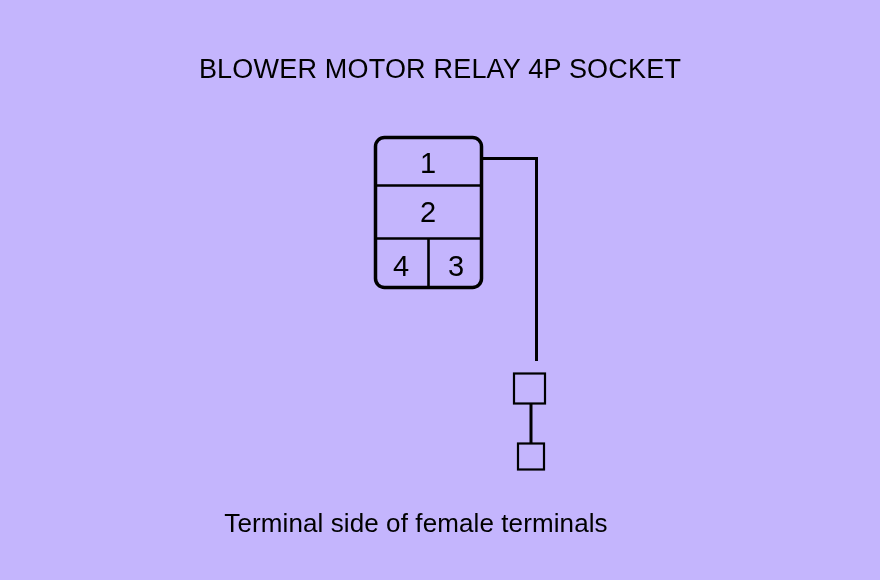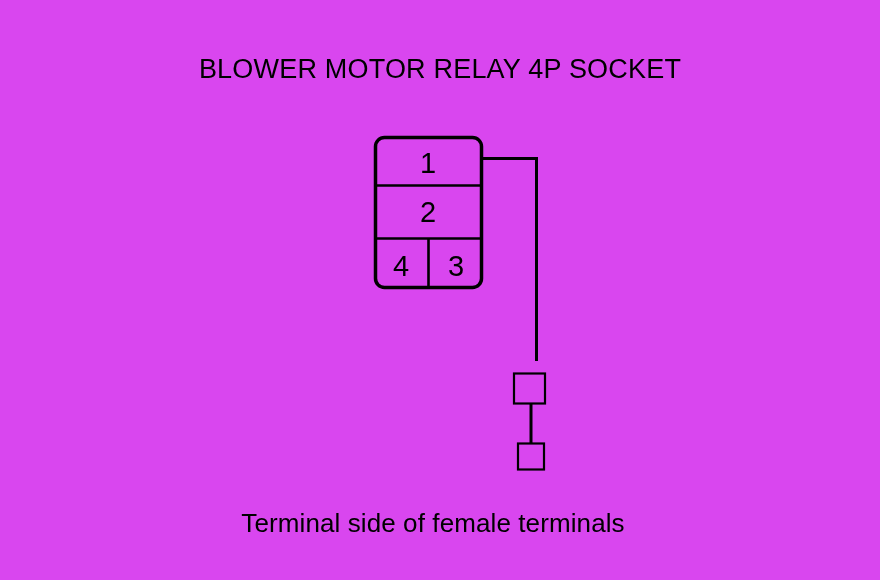--- a/index.html
+++ b/index.html
@@ -8,21 +8,21 @@
     background: #ffffff;
   }
   body {
     font-family: "Liberation Sans", sans-serif;
     color: #000000;
   }
   #page {
     position: relative;
     width: 880px;
     height: 580px;
-    background: #d946ef;
+    background: #c4b5fd;
     overflow: hidden;
   }
   #diagram-svg {
     position: absolute;
     left: 0;
     top: 0;
     width: 880px;
     height: 580px;
     display: block;
   }
@@ -40,21 +40,20 @@
   .diagram-caption {
     position: absolute;
     left: 0;
     top: 508px;
     width: 832px;
     text-align: center;
     font-size: 26px;
     font-weight: 400;
     letter-spacing: 0.1px;
     white-space: nowrap;
-    padding-left: 17px;
   }
   .pin-label {
     font-family: "Liberation Sans", sans-serif;
     font-size: 29px;
     fill: #000000;
   }
 </style>
 </head>
 <body>
 

